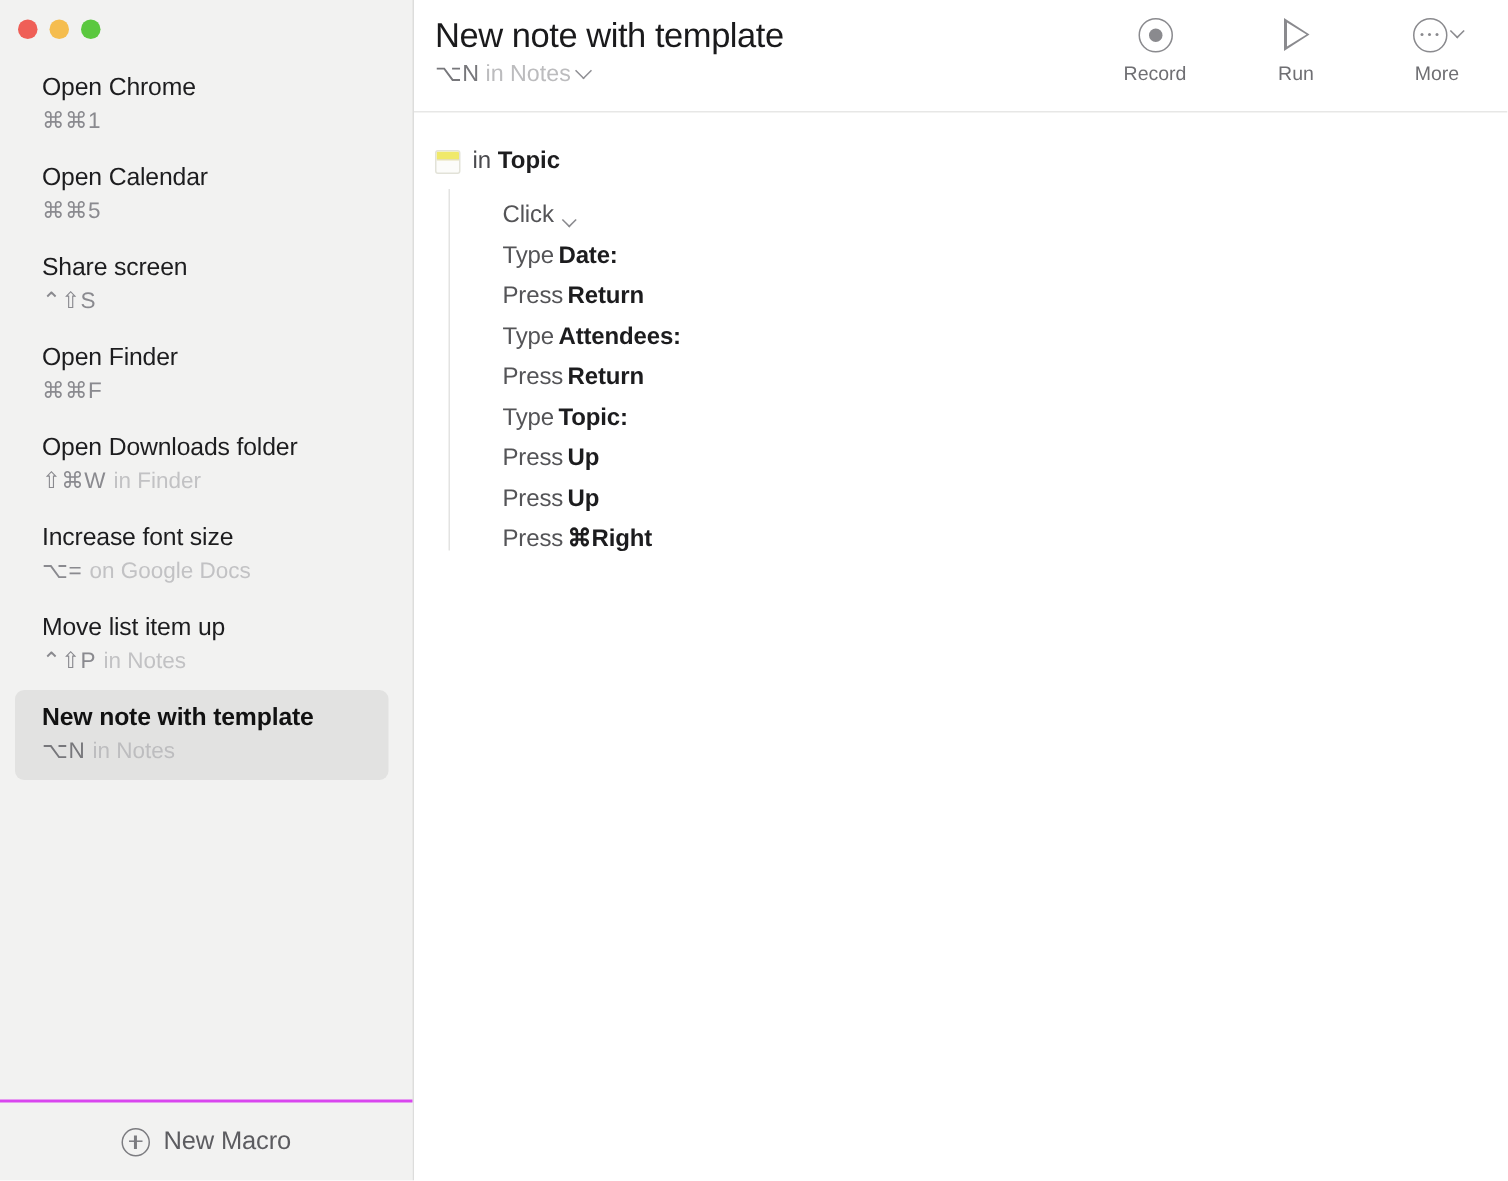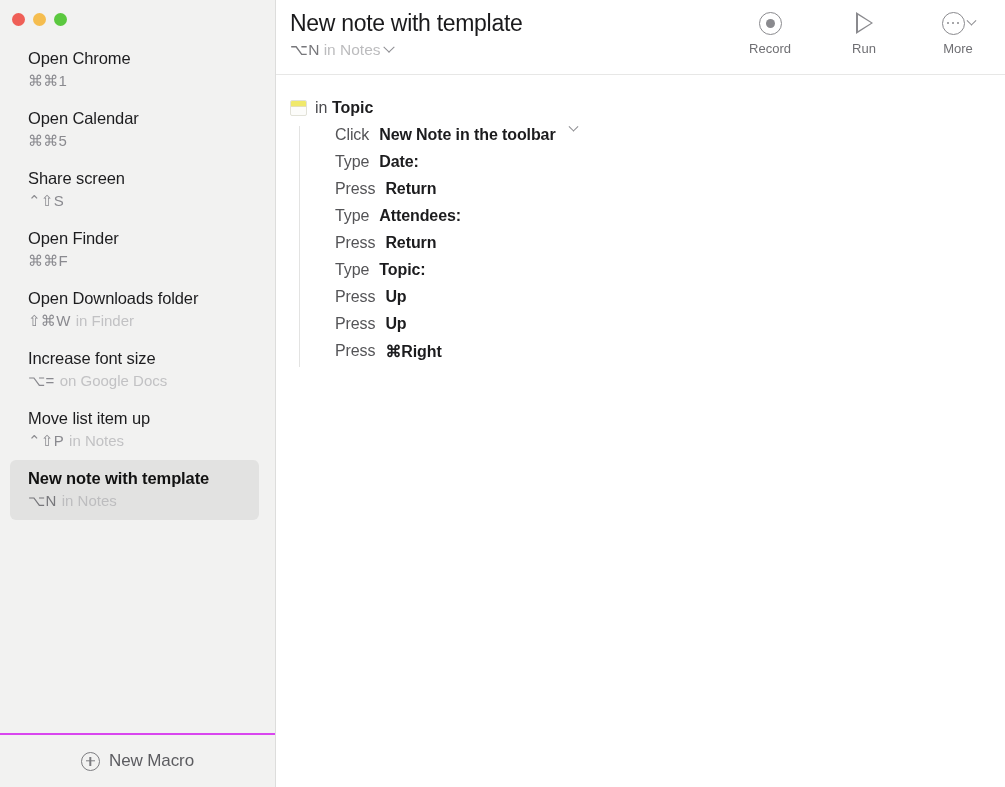--- a/index.html
+++ b/index.html
@@ -339,22 +339,22 @@
     top: 0;
     bottom: 2px;
     width: 1px;
     background: #e3e3e2;
   }
   #steps {
     padding-left: 36px;
   }
   .step-row {
     display: flex;
-    align-items: flex-start;
-    gap: 10px;
+    align-items: flex-end;
+    gap: 3px;
     height: 27px;
     white-space: nowrap;
   }
   .step-verb {
     font-size: 16px;
     color: #545457;
     font-weight: 400;
     letter-spacing: -0.1px;
   }
   .step-arg {
@@ -471,21 +471,20 @@
       <div id="group-row">
         <span class="notes-icon"></span>
         <span id="group-label"><span>in </span><b>Topic</b></span>
       </div>
 
       <div id="steps-wrap">
         <div id="steps-guide"></div>
         <div id="steps">
             <div class="step-row">
               <span class="step-verb">Click</span>
-              <span class="step-arg">New Note in the toolbar</span>
               <span class="chev-small" style="margin-left: 4px;"></span>
             </div>
             <div class="step-row">
               <span class="step-verb">Type</span>
               <span class="step-arg">Date:</span>
             </div>
             <div class="step-row">
               <span class="step-verb">Press</span>
               <span class="step-arg">Return</span>
             </div>

